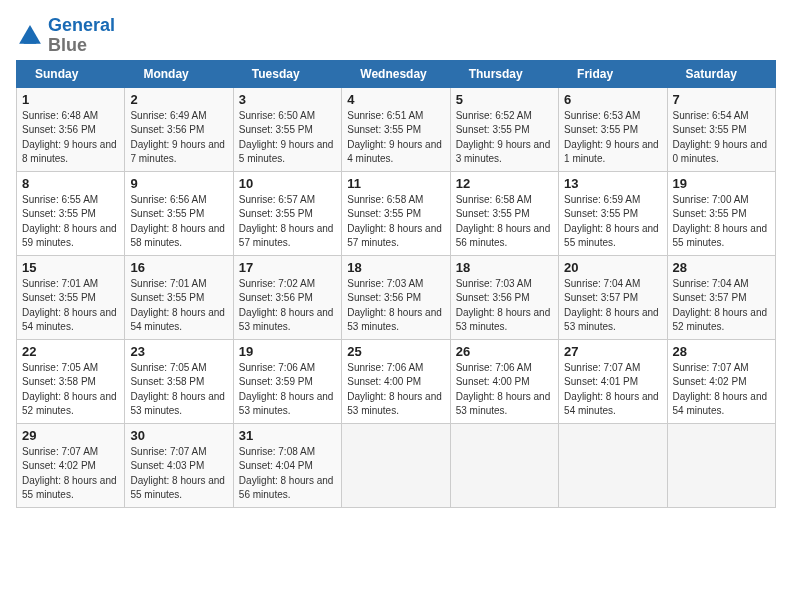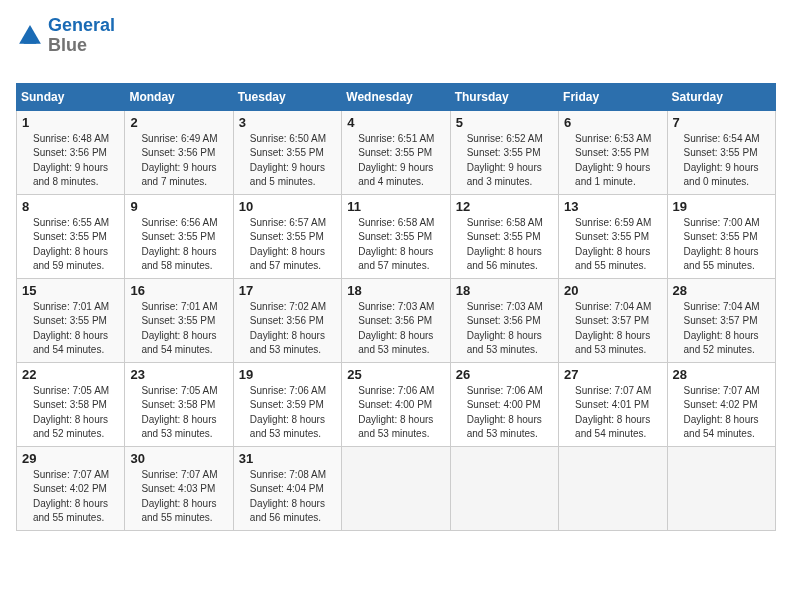--- a/index.html
+++ b/index.html
@@ -7,21 +7,21 @@
       font-family: Arial, sans-serif;
       background: #fff;
       width: 792px;
       min-height: 612px;
       padding: 16px;
     }
     .header {
       display: flex;
       justify-content: space-between;
       align-items: flex-start;
-      margin-bottom: 27px;
+      margin-bottom: 4px;
     }
     .logo {
       display: flex;
       align-items: center;
       gap: 4px;
     }
     .logo-text {
       font-size: 18px;
       font-weight: bold;
       color: #333;
@@ -47,21 +47,21 @@
       color: #555;
     }
     table {
       width: 100%;
       border-collapse: collapse;
       font-size: 10.5px;
     }
     thead tr th {
       background-color: #2c6fad;
       color: #fff;
-      padding: 6px 4px;
+      padding: 6px 18px;
       text-align: left;
       font-size: 12px;
       font-weight: bold;
       border: 1px solid #2c6fad;
     }
     tbody tr td {
       border: 1px solid #ccc;
       vertical-align: top;
       padding: 4px 5px;
       width: calc(100% / 7);
@@ -78,21 +78,20 @@
       font-size: 13px;
       font-weight: bold;
       color: #222;
       display: block;
       margin-bottom: 2px;
     }
     .day-detail {
       color: #333;
       line-height: 1.45;
       font-size: 10px;
-      margin-left: 11px;
     }
     .empty-cell {
       background: #f5f5f5 !important;
     }
   </style>
 </head>
 <body>
 
 <div class="header">
   <div class="logo">

